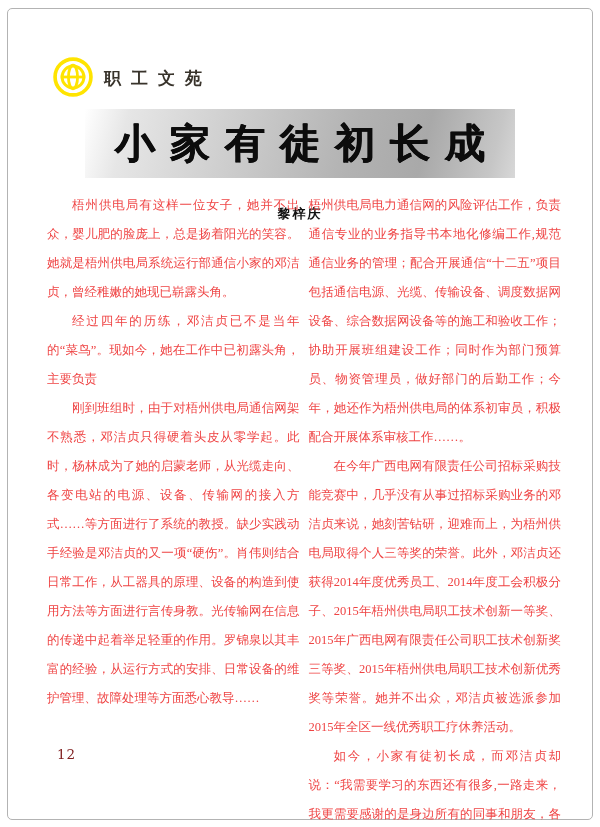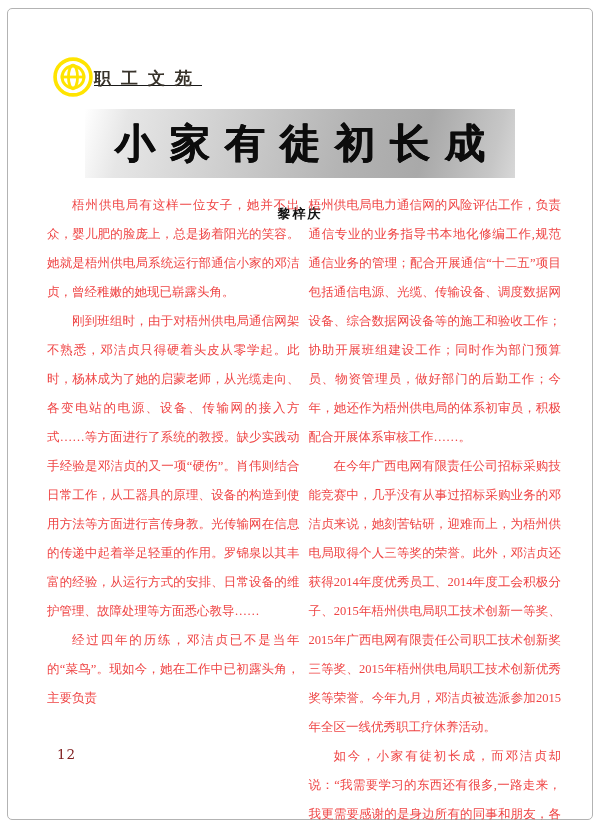--- a/index.html
+++ b/index.html
@@ -16,21 +16,21 @@
     left: 7px; top: 8px; right: 7px; bottom: 7px;
     border: 1px solid #b3b3b3;
     border-radius: 5px;
     pointer-events: none;
   }
   .header {
     position: absolute;
     left: 52px; top: 56px;
     display: flex;
     align-items: center;
-    text-decoration: underline;
+    gap: 10px;
   }
   .logo { width: 42px; height: 42px; display: block; }
   .section-title {
     font-family: "Liberation Sans", sans-serif;
     font-size: 17px;
     font-weight: bold;
     letter-spacing: 10px;
     color: #38332b;
     padding-top: 2px;
   }
@@ -109,23 +109,23 @@
 
 <div class="banner">
   <div class="article-title">小家有徒初长成</div>
 </div>
 
 <div class="author">黎梓庆</div>
 
 <div class="content">
   <div class="col">
     <p>梧州供电局有这样一位女子，她并不出众，婴儿肥的脸庞上，总是扬着阳光的笑容。她就是梧州供电局系统运行部通信小家的邓洁贞，曾经稚嫩的她现已崭露头角。</p>
+    <p>经过四年的历练，邓洁贞已不是当年的“菜鸟”。现如今，她在工作中已初露头角，主要负责</p>
     <p>刚到班组时，由于对梧州供电局通信网架不熟悉，邓洁贞只得硬着头皮从零学起。此时，杨林成为了她的启蒙老师，从光缆走向、各变电站的电源、设备、传输网的接入方式……等方面进行了系统的教授。缺少实践动手经验是邓洁贞的又一项“硬伤”。肖伟则结合日常工作，从工器具的原理、设备的构造到使用方法等方面进行言传身教。光传输网在信息的传递中起着举足轻重的作用。罗锦泉以其丰富的经验，从运行方式的安排、日常设备的维护管理、故障处理等方面悉心教导……</p>
-    <p>经过四年的历练，邓洁贞已不是当年的“菜鸟”。现如今，她在工作中已初露头角，主要负责</p>
   </div>
   <div class="col">
     <p class="no-indent">梧州供电局电力通信网的风险评估工作，负责通信专业的业务指导书本地化修编工作,规范通信业务的管理；配合开展通信“十二五”项目包括通信电源、光缆、传输设备、调度数据网设备、综合数据网设备等的施工和验收工作；协助开展班组建设工作；同时作为部门预算员、物资管理员，做好部门的后勤工作；今年，她还作为梧州供电局的体系初审员，积极配合开展体系审核工作……。</p>
-    <p>在今年广西电网有限责任公司招标采购技能竞赛中，几乎没有从事过招标采购业务的邓洁贞来说，她刻苦钻研，迎难而上，为梧州供电局取得个人三等奖的荣誉。此外，邓洁贞还获得2014年度优秀员工、2014年度工会积极分子、2015年梧州供电局职工技术创新一等奖、2015年广西电网有限责任公司职工技术创新奖三等奖、2015年梧州供电局职工技术创新优秀奖等荣誉。今年九月，邓洁贞被选派参加2015年全区一线优秀职工疗休养活动。</p>
+    <p>在今年广西电网有限责任公司招标采购技能竞赛中，几乎没有从事过招标采购业务的邓洁贞来说，她刻苦钻研，迎难而上，为梧州供电局取得个人三等奖的荣誉。此外，邓洁贞还获得2014年度优秀员工、2014年度工会积极分子、2015年梧州供电局职工技术创新一等奖、2015年广西电网有限责任公司职工技术创新奖三等奖、2015年梧州供电局职工技术创新优秀奖等荣誉。她并不出众，邓洁贞被选派参加2015年全区一线优秀职工疗休养活动。</p>
     <p><span>如今，小家有徒初长成，而邓洁贞却说：“我需要学习的东西还有很多,一路走来，我更需要感谢的是身边所有的同事和朋友，各变电站的电源，感谢他们的教育与陪伴！教师节同样是属于我的师傅们的节日！”</span><span class="attribution">（梧州供电局）</span></p>
   </div>
 </div>
 
 <div class="page-number">12</div>
 
 </body></html>

